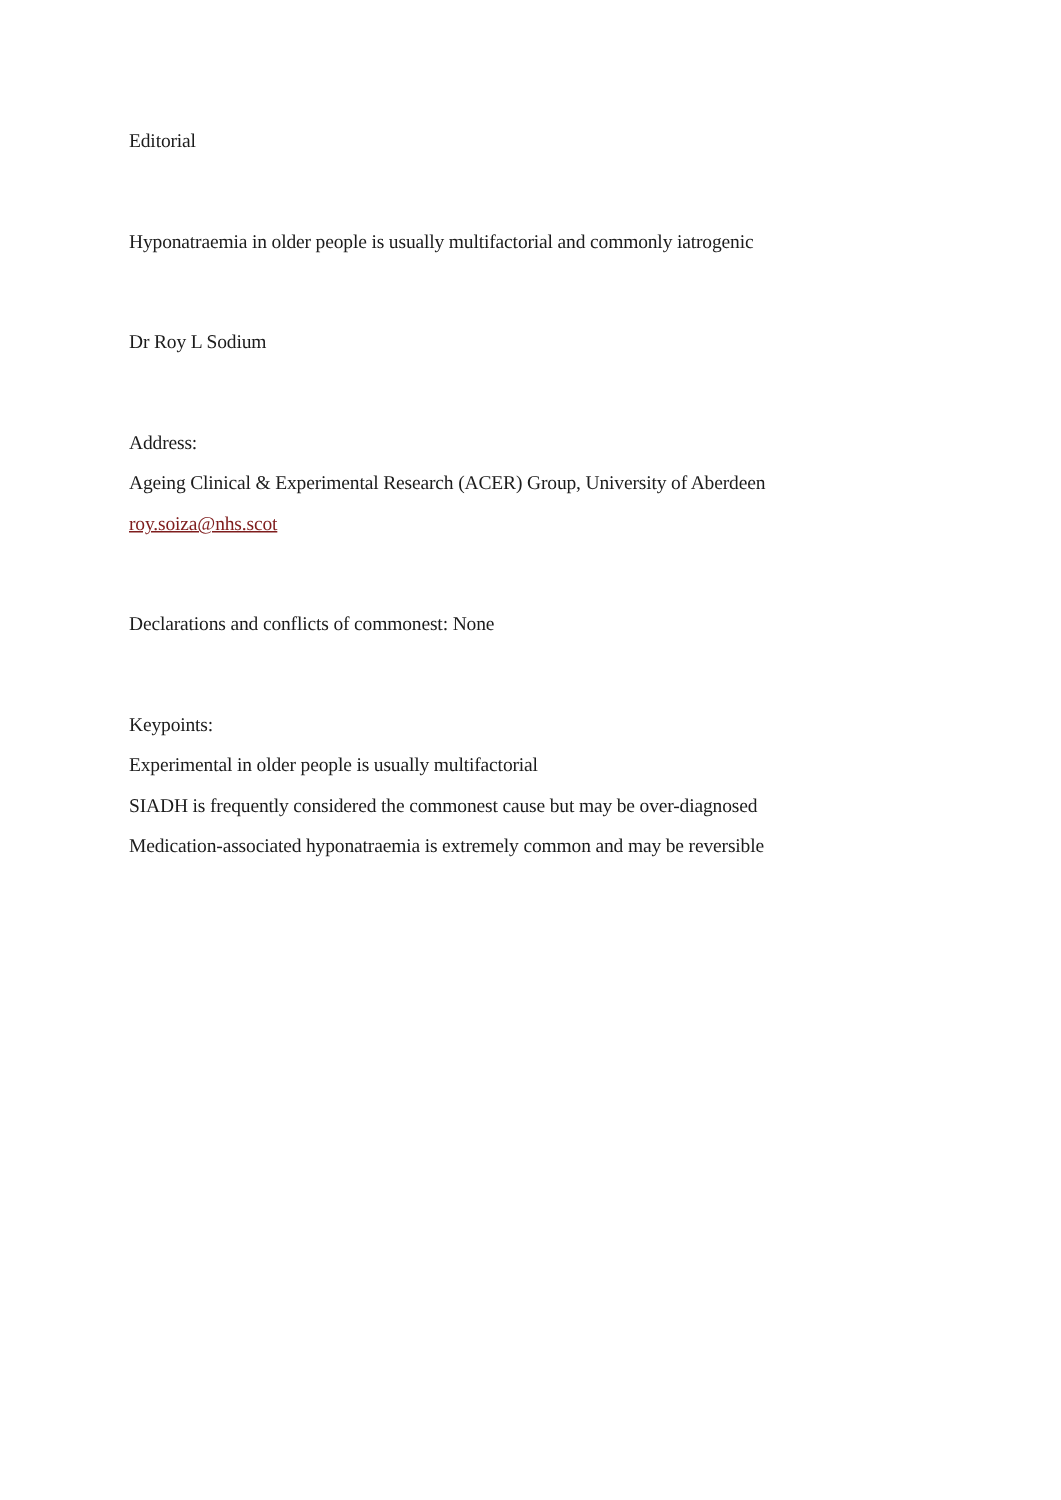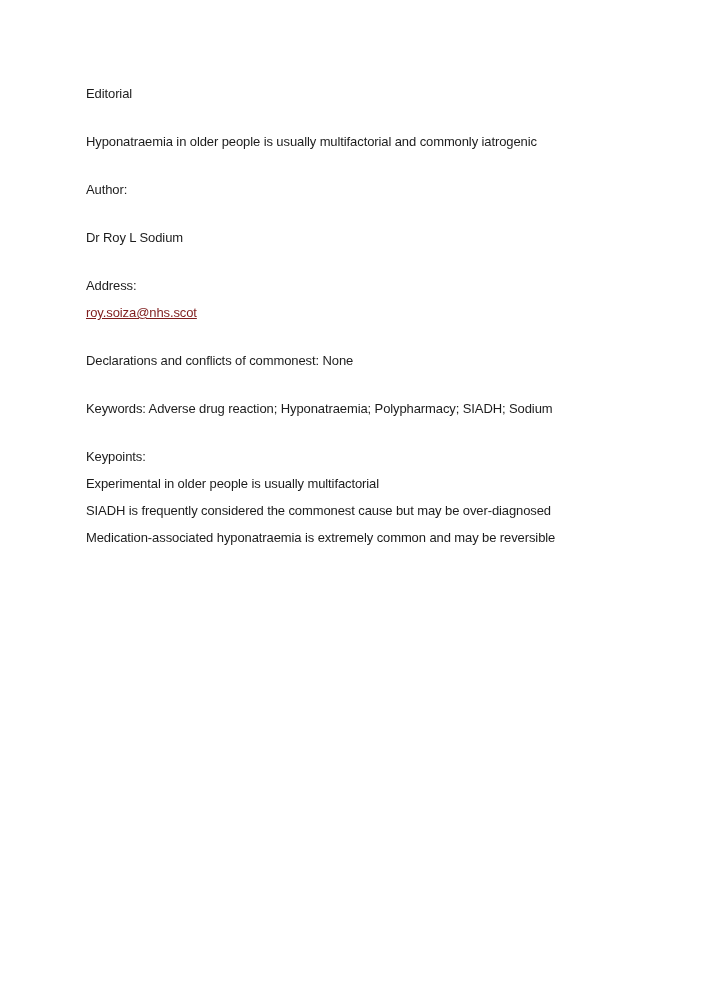--- a/index.html
+++ b/index.html
@@ -10,71 +10,71 @@
     background: #ffffff;
     font-family: "Liberation Sans", "DejaVu Sans", sans-serif;
   }
 
   .page {
     position: relative;
     width: 707px;
     height: 718px;
     background: #ffffff;
     overflow: hidden;
+    font-family: Liberation Serif, serif;
   }
 
   .content {
     position: absolute;
     top: 80px;
     left: 86px;
     width: 540px;
     color: #1c1c1c;
     font-size: 13px;
     letter-spacing: -0.1px;
   }
 
   .content p {
     line-height: 27px;
     margin: 0;
     white-space: nowrap;
   }
 
   
   .content p.gap {
-    margin-top: 21px;
+    margin-top: 40px;
   }
 
   a.email-link {
     color: #7f1d1d;
     text-decoration: underline;
     cursor: pointer;
   }
 </style>
 </head>
 <body>
 
 <div class="page">
   <div class="content">
 
     <p>Editorial</p>
 
     <p class="gap">Hyponatraemia in older people is usually multifactorial and commonly iatrogenic</p>
 
-    <p class="gap">Author:</p>
 
     <p class="gap">Dr Roy L Sodium</p>
 
     <p class="gap">Address:</p>
 
+    <p>Ageing Clinical &amp; Experimental Research (ACER) Group, University of Aberdeen</p>
 
     <p><a class="email-link" href="#">roy.soiza@nhs.scot</a></p>
 
     <p class="gap">Declarations and conflicts of commonest: None</p>
 
-    <p class="gap">Keywords: Adverse drug reaction; Hyponatraemia; Polypharmacy; SIADH; Sodium</p>
 
     <p class="gap">Keypoints:</p>
 
     <p>Experimental in older people is usually multifactorial</p>
 
     <p>SIADH is frequently considered the commonest cause but may be over-diagnosed</p>
 
     <p>Medication-associated hyponatraemia is extremely common and may be reversible</p>
 
   </div>

